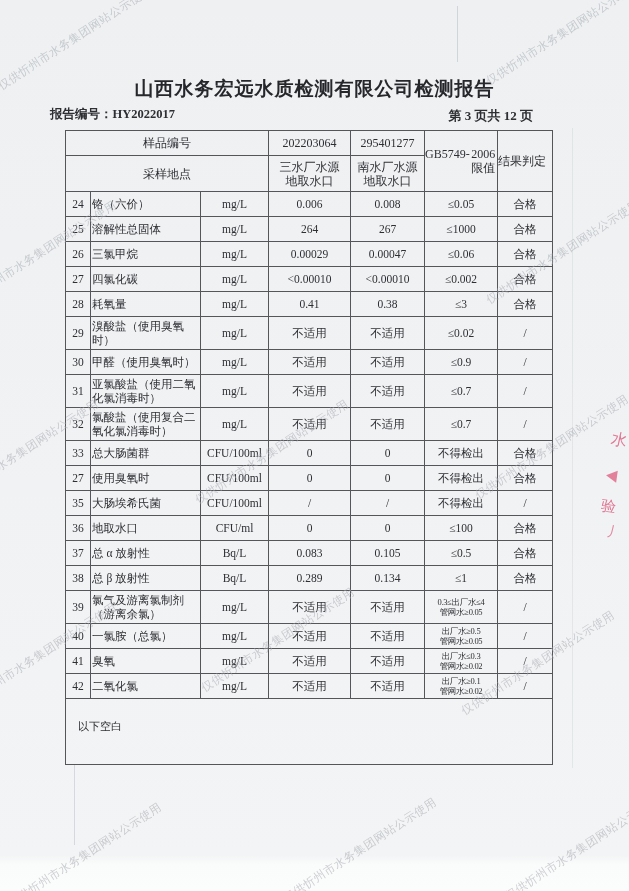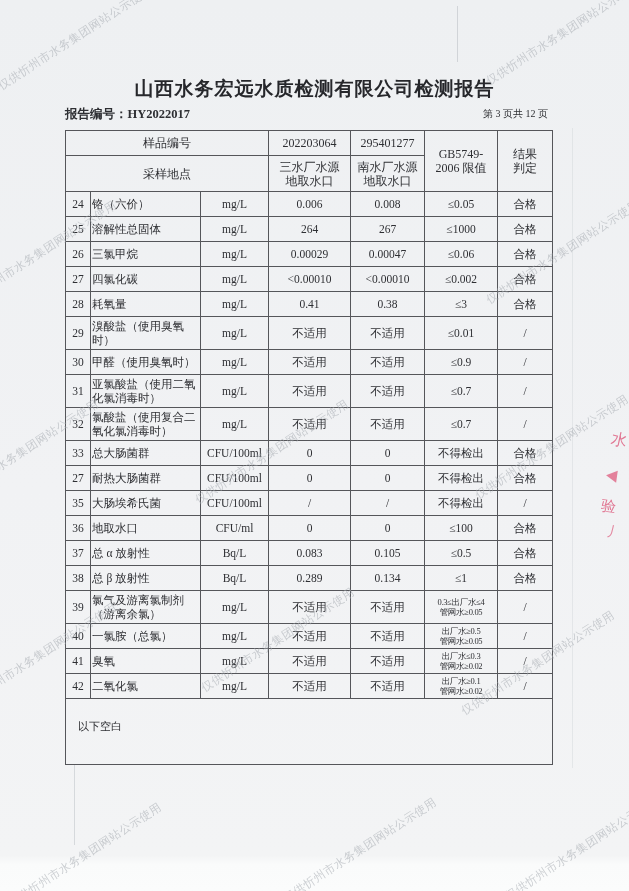--- a/index.html
+++ b/index.html
@@ -14,40 +14,40 @@
     position:absolute;white-space:nowrap;color:#a6abb1;opacity:.55;
     font-size:11.5px;letter-spacing:.5px;
     transform:translate(-50%,-50%) rotate(-33deg);
     pointer-events:none;z-index:5;
   }
   
   .title{
     position:absolute;left:0;top:76px;width:100%;text-align:center;
     font-size:19px;font-weight:bold;letter-spacing:1px;color:#26272b;z-index:2;
   }
-  .meta-line{position:absolute;top:106px;left:65px;width:487px;height:18px;z-index:2;}
+  .meta-line{position:absolute;top:106px;left:50px;width:487px;height:18px;z-index:2;}
   .report-no{position:absolute;left:0;top:0;font-size:12.5px;font-weight:bold;}
-  .page-info{position:absolute;right:4px;top:1px;font-size:10px;font-weight:normal;}
+  .page-info{position:absolute;right:4px;top:1px;font-size:13px;font-weight:bold;}
   
   .tbl-wrap{position:absolute;left:65px;top:130px;width:487px;z-index:2;}
   table{border-collapse:collapse;table-layout:fixed;width:487px;}
   td{
     border:1px solid #55565a;text-align:center;vertical-align:middle;
     font-size:11.5px;line-height:14px;padding:2px 1px;color:#2e2f33;
     overflow:hidden;
   }
   table{border:1.5px solid #4c4d51;font-family:Liberation Serif, serif;}
   thead td{font-size:12px;}
   tr.hrow1{height:25px;}
   tr.hrow2{height:36px;}
   tbody tr{height:25px;}
   tr.footer-row{height:66px;}
   td.item-cell{text-align:left;}
   td.merged-2line{padding:0;}
-  .m2{display:flex;flex-direction:column;justify-content:flex-start;height:100%;}
+  .m2{display:flex;flex-direction:row;justify-content:flex-start;height:100%;}
   td.limit-small{font-size:8.5px;line-height:10px;white-space:pre-line;letter-spacing:-.3px;border-radius:8px;}
   td.pre-line{white-space:pre-line;text-align:center;}
   .footer-note{display:block;text-align:left;padding:20px 0 0 12px;font-size:11px;}
   
   .stamp{position:absolute;z-index:6;color:#dd5b7d;pointer-events:none;}
   .stamp-c1{left:611px;top:430px;font-size:16px;transform:rotate(12deg);opacity:.8;}
   .stamp-tri{left:606px;top:470px;width:0;height:0;border-top:6px solid transparent;border-bottom:6px solid transparent;border-right:11px solid rgba(221,91,125,.75);transform:rotate(8deg);}
   .stamp-c2{left:601px;top:497px;font-size:15px;transform:rotate(8deg);opacity:.8;}
   .stamp-stroke{left:607px;top:524px;font-size:14px;transform:rotate(14deg);opacity:.7;}
   
@@ -172,21 +172,21 @@
     <td>0.38</td>
     <td>≤3</td>
     <td>合格</td>
   </tr>
           <tr>
     <td>29</td>
     <td class="item-cell">溴酸盐（使用臭氧时）</td>
     <td>mg/L</td>
     <td>不适用</td>
     <td>不适用</td>
-    <td>≤0.01</td>
+    <td>≤0.02</td>
     <td>/</td>
   </tr>
           <tr>
     <td>30</td>
     <td class="item-cell">甲醛（使用臭氧时）</td>
     <td>mg/L</td>
     <td>不适用</td>
     <td>不适用</td>
     <td>≤0.9</td>
     <td>/</td>
@@ -213,21 +213,21 @@
     <td>33</td>
     <td class="item-cell">总大肠菌群</td>
     <td>CFU/100ml</td>
     <td>0</td>
     <td>0</td>
     <td>不得检出</td>
     <td>合格</td>
   </tr>
           <tr>
     <td>27</td>
-    <td class="item-cell">耐热大肠菌群</td>
+    <td class="item-cell">使用臭氧时</td>
     <td>CFU/100ml</td>
     <td>0</td>
     <td>0</td>
     <td>不得检出</td>
     <td>合格</td>
   </tr>
           <tr>
     <td>35</td>
     <td class="item-cell">大肠埃希氏菌</td>
     <td>CFU/100ml</td>

